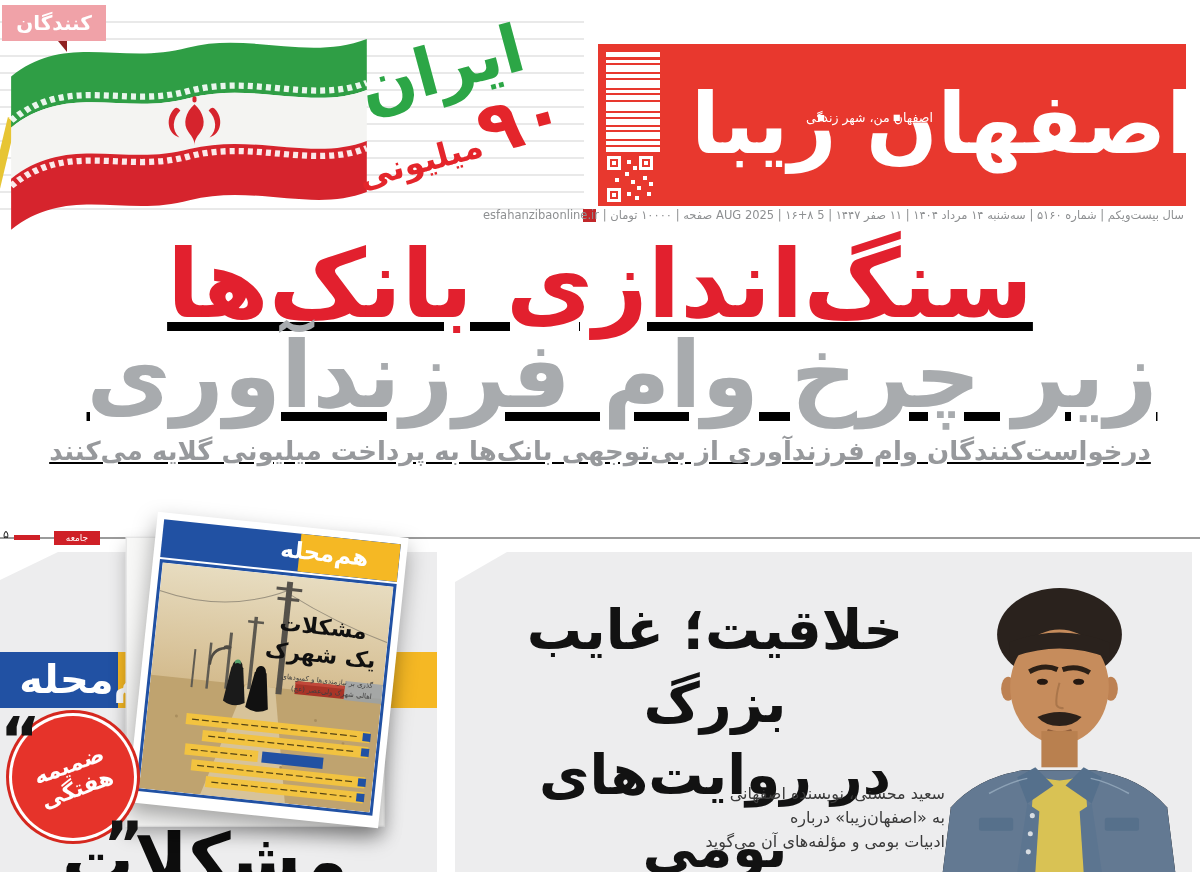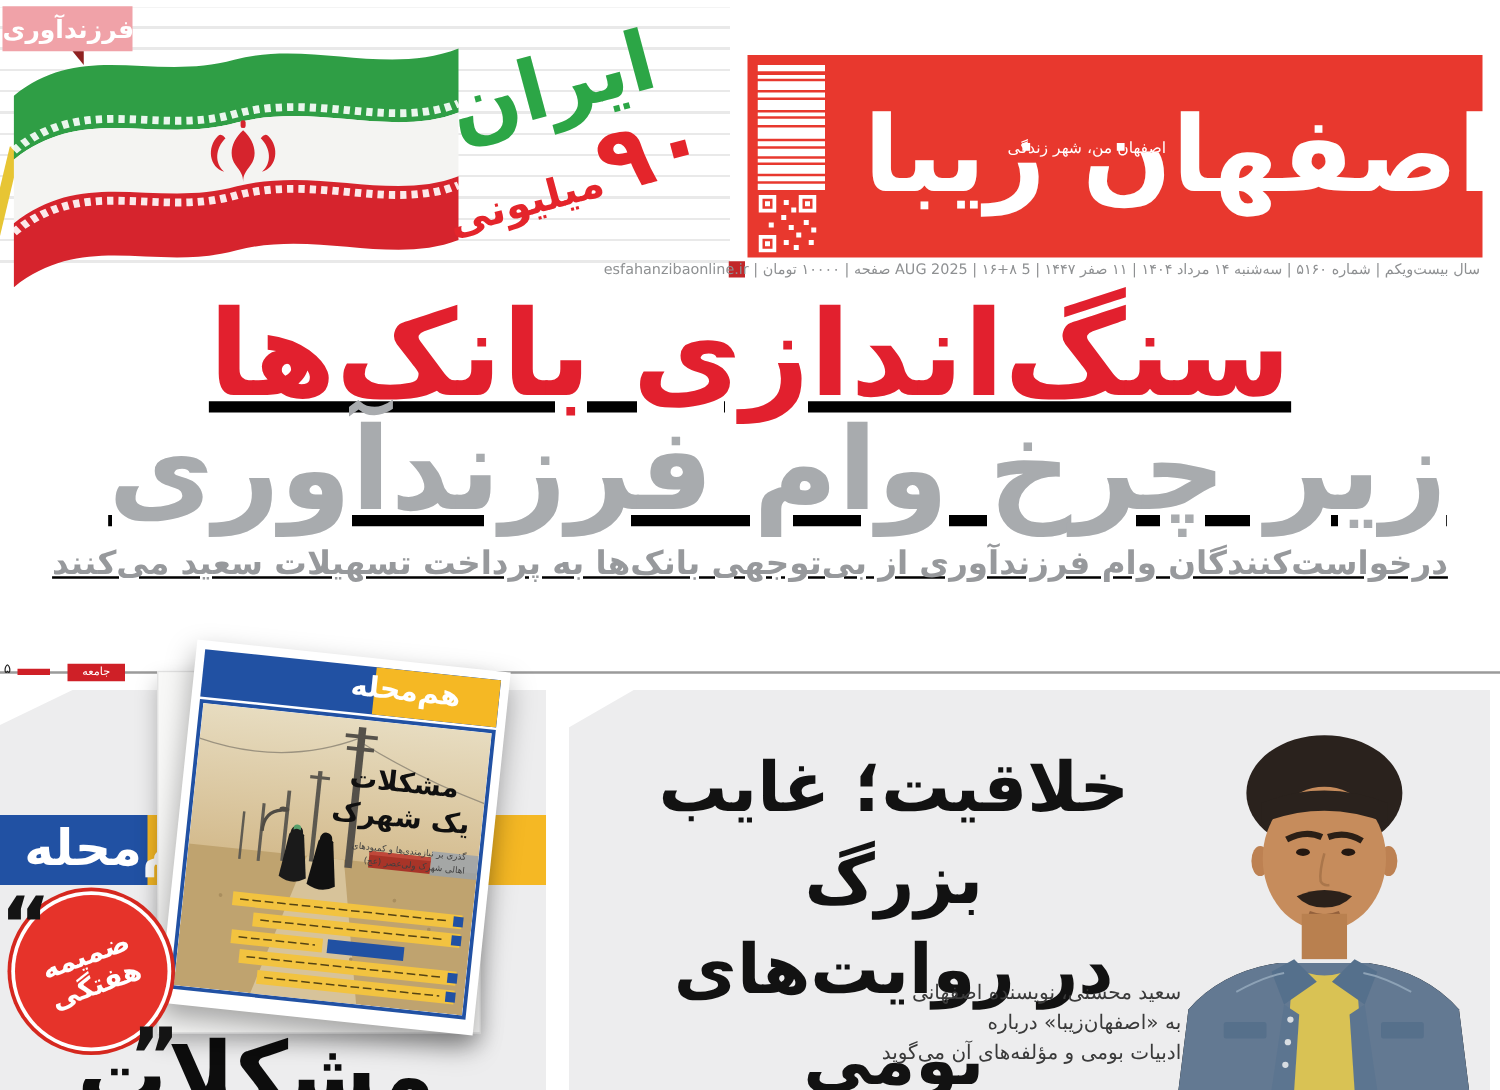--- a/index.html
+++ b/index.html
@@ -85,21 +85,21 @@
   .feature-byline{position:absolute;left:40px;top:230px;width:450px;font-size:16px;color:#3a3a3a;
       line-height:1.5;text-align:right;}
   .portrait{position:absolute;right:4px;bottom:0;width:258px;height:302px;}
 </style>
 </head>
 <body>
 
 <div class="page">
 
   <div class="ruled"></div>
-  <div class="jar">فرزندآوری</div>
+  <div class="jar">کنندگان</div>
   <div class="jar-tri"></div>
 
   <svg class="flag" viewBox="0 0 395 250" preserveAspectRatio="none">
     <rect x="10" y="118" width="9" height="118" fill="#e7c534" transform="rotate(12 14 126)"></rect>
     <path d="M15,72 C70,22 125,60 190,40 C250,22 310,55 368,30 L368,87 C315,110 255,78 192,96 C128,116 72,78 15,129 Z" fill="#2f9e45"></path>
     <path d="M15,129 C72,78 128,116 192,96 C255,78 315,110 368,87 L368,144 C315,167 255,135 192,153 C128,173 72,135 15,186 Z" fill="#f4f4f2"></path>
     <path d="M15,186 C72,135 128,173 192,153 C255,135 315,167 368,144 L368,201 C315,224 255,192 192,210 C128,230 72,192 15,243 Z" fill="#d6242d"></path>
     <path d="M15,121 C72,70 128,108 192,88 C255,70 315,102 368,79" stroke="#ffffff" stroke-width="7" stroke-dasharray="5 4" fill="none" opacity="0.9"></path>
     <path d="M15,194 C72,143 128,181 192,161 C255,143 315,175 368,152" stroke="#ffffff" stroke-width="7" stroke-dasharray="5 4" fill="none" opacity="0.9"></path>
     <g fill="#d6242d">
@@ -169,21 +169,21 @@
     <div class="masthead-tagline" dir="rtl">اصفهان من، شهر زندگی</div>
   </div>
   <div class="info-strip">
     <span class="info-marker"></span>
     <span class="info-text" dir="rtl">سال بیست‌ویکم | شماره ۵۱۶۰ | سه‌شنبه ۱۴ مرداد ۱۴۰۴ | ۱۱ صفر ۱۴۴۷ | 5 AUG 2025 | ۱۶+۸ صفحه | ۱۰۰۰۰ تومان | esfahanzibaonline.ir</span>
   </div>
 
   <div class="lead">
     <div class="lead-red" dir="rtl">سنگ‌اندازی بانک‌ها</div>
     <div class="lead-gray" dir="rtl">زیر چرخ وام فرزندآوری</div>
-    <div class="lead-deck" dir="rtl">درخواست‌کنندگان وام فرزندآوری از بی‌توجهی بانک‌ها به پرداخت تسهیلات سعید می‌کنند</div>
+    <div class="lead-deck" dir="rtl">درخواست‌کنندگان وام فرزندآوری از بی‌توجهی بانک‌ها به پرداخت میلیونی گلایه می‌کنند</div>
   </div>
 
   <div class="divider-line"></div>
   <div class="page-no">۵</div>
   <div class="tag-bar"></div>
   <div class="section-tag">جامعه</div>
 
   <div class="card-left">
     <div class="hm-band">
       <div class="hm-band-blue"></div>

